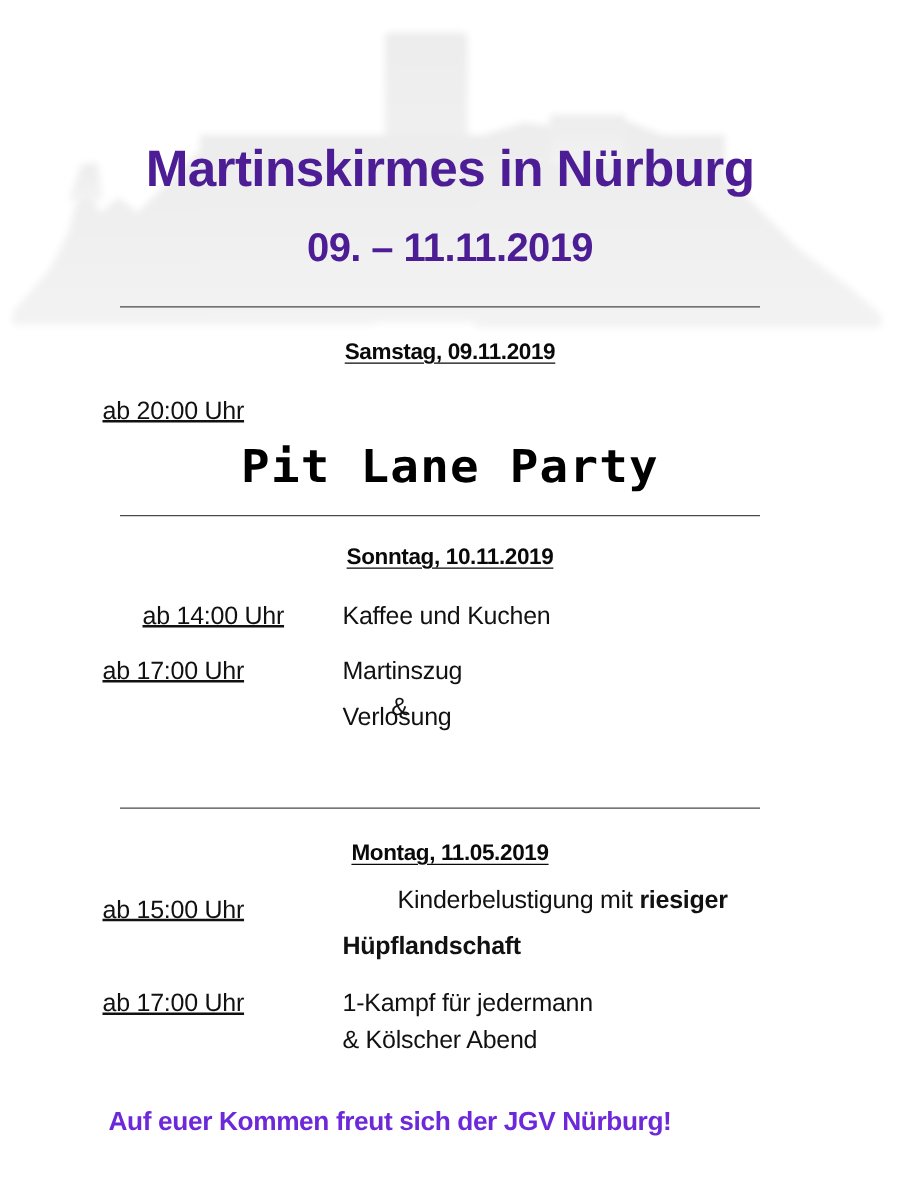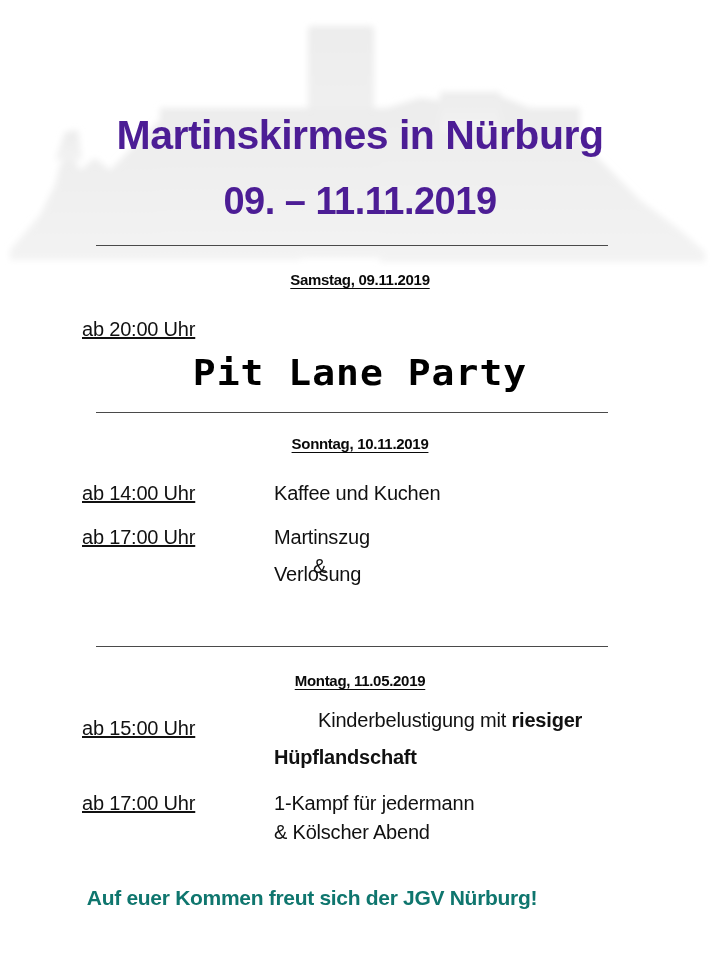--- a/index.html
+++ b/index.html
@@ -5,41 +5,41 @@
     html, body { margin: 0; padding: 0; background: #ffffff; }
     body { width: 720px; height: 960px; position: relative; overflow: hidden;
            font-family: "Liberation Sans", "DejaVu Sans", sans-serif; color: #0a0a0a; }
 
     
     .castle { position: absolute; left: 0; top: 0; width: 720px; height: 270px; }
 
     .title { position: absolute; left: 0; width: 720px; text-align: center;
              font-weight: bold; letter-spacing: -0.5px; color: #4c1d95; }
     .title.l1 { top: 112px; font-size: 41px; }
-    .title.l2 { top: 180px; font-size: 38px; }
+    .title.l2 { top: 180px; font-size: 32px; }
 
     .rule { position: absolute; left: 96px; width: 512px; height: 0;
             border-top: 1.2px solid #4a4a4a; }
 
     .day-heading { position: absolute; left: 0; width: 720px; text-align: center;
-                   font-size: 15px; font-weight: bold; text-decoration: underline;
+                   font-size: 18px; font-weight: bold; text-decoration: underline;
                    text-underline-offset: 3px; letter-spacing: -0.3px; }
 
     .t { position: absolute; font-size: 20px; color: #111; letter-spacing: -0.2px; white-space: nowrap; }
     .time { left: 82px; text-decoration: underline; }
     .evt { left: 274px; text-align: right; }
     .amp { left: 313px; }
     b { font-weight: bold; }
 
     .party { position: absolute; left: 0; top: 351px; width: 720px; text-align: center;
              font-family: "DejaVu Sans Mono", monospace; font-weight: bold; font-size: 38px;
              letter-spacing: 1px; color: #000; transform: scaleY(0.95); }
 
     .footer { position: absolute; left: 0; top: 886px; width: 624px; text-align: center;
-              font-size: 21px; font-weight: bold; letter-spacing: -0.3px; color: #0f766e; }
+              font-size: 21px; font-weight: bold; letter-spacing: -0.3px; color: #6d28d9; }
   </style>
 </head>
 <body>
 
 <svg class="castle" viewBox="0 0 720 270" preserveAspectRatio="none">
   <defs>
     <filter id="soft" x="-5%" y="-5%" width="110%" height="110%">
       <feGaussianBlur stdDeviation="3"></feGaussianBlur>
     </filter>
     <linearGradient id="fade" x1="0" y1="0" x2="0" y2="1">
@@ -66,21 +66,21 @@
 
 <div class="rule" style="top:245px;"></div>
 
 <div class="day-heading" style="top:271px;">Samstag, 09.11.2019</div>
 <div class="t time" style="top:318px;">ab 20:00 Uhr</div>
 <div class="party">Pit Lane Party</div>
 
 <div class="rule" style="top:412px;"></div>
 
 <div class="day-heading" style="top:435px;">Sonntag, 10.11.2019</div>
-<div class="t time" style="top:482px;">ab 14:00 Uhr</div>
+<div class="t time" style="top:482px;margin-left:32px;">ab 14:00 Uhr</div>
 <div class="t evt" style="top:482px;">Kaffee und Kuchen</div>
 
 <div class="t time" style="top:526px;">ab 17:00 Uhr</div>
 <div class="t evt" style="top:526px;">Martinszug</div>
 <div class="t amp" style="top:555px;">&amp;</div>
 <div class="t evt" style="top:563px;">Verlosung</div>
 
 <div class="rule" style="top:646px;"></div>
 
 <div class="day-heading" style="top:672px;">Montag, 11.05.2019</div>

